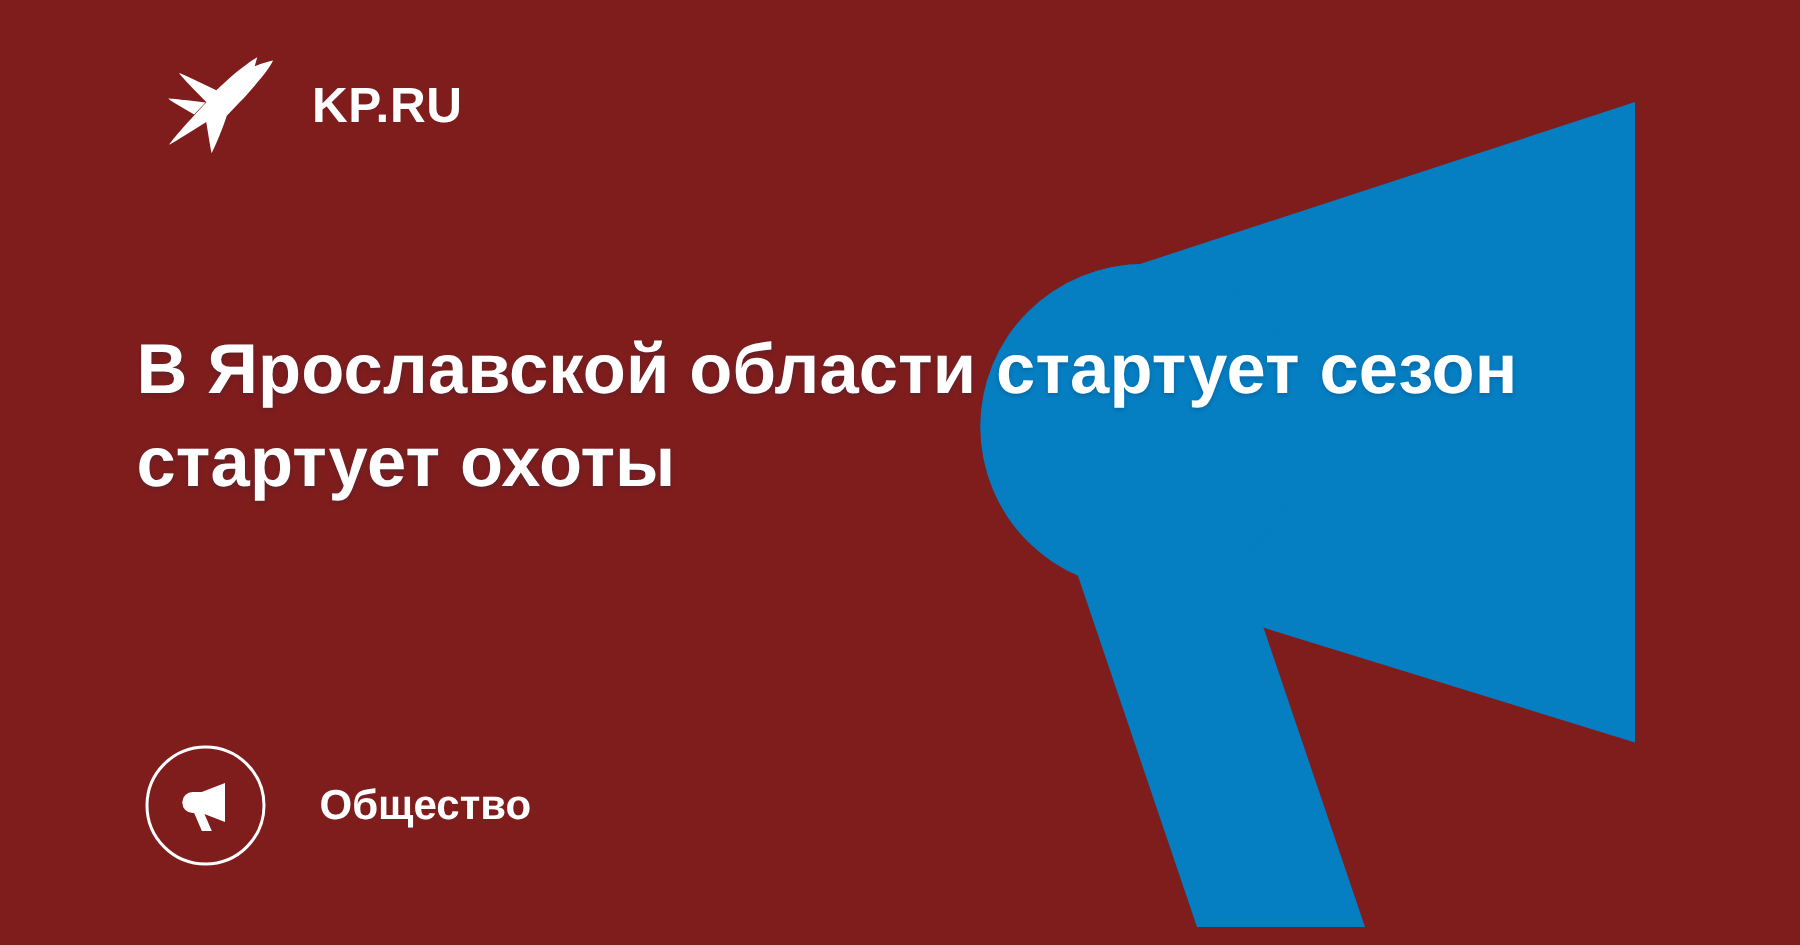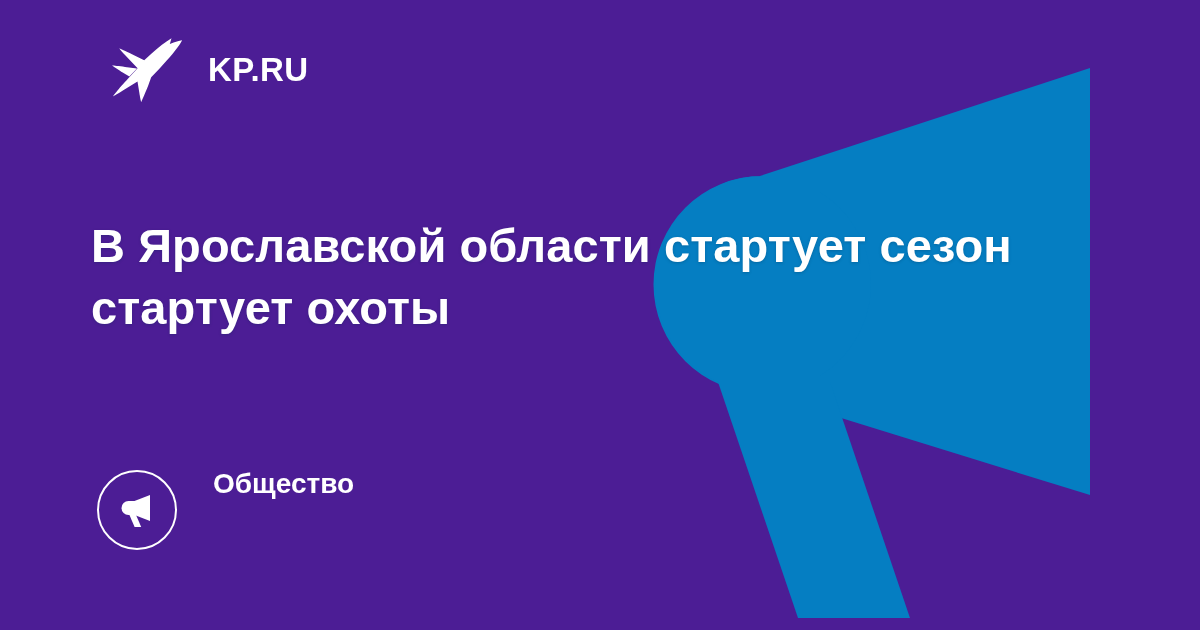--- a/index.html
+++ b/index.html
@@ -10,21 +10,21 @@
   }
   body {
     font-family: "Liberation Sans", "DejaVu Sans", sans-serif;
   }
 
   .card {
     position: relative;
     width: 1200px;
     height: 630px;
     overflow: hidden;
-    background: #4c1d95;
+    background: #7f1d1d;
   }
 
   
   .watermark {
     position: absolute;
     left: 0;
     top: 0;
     width: 1200px;
     height: 630px;
     pointer-events: none;
@@ -67,23 +67,23 @@
     font-weight: 700;
     line-height: 1.32;
     letter-spacing: 0.1px;
     text-shadow: 0 1px 3px rgba(0, 45, 80, 0.28);
   }
 
   
   .category {
     position: absolute;
     left: 97px;
-    top: 470px;
+    top: 496px;
     display: flex;
-    align-items: flex-start;
+    align-items: center;
     height: 82px;
   }
   .category-circle {
     position: relative;
     width: 80px;
     height: 80px;
     border: 2px solid #ffffff;
     border-radius: 50%;
     box-sizing: border-box;
     flex: 0 0 auto;

